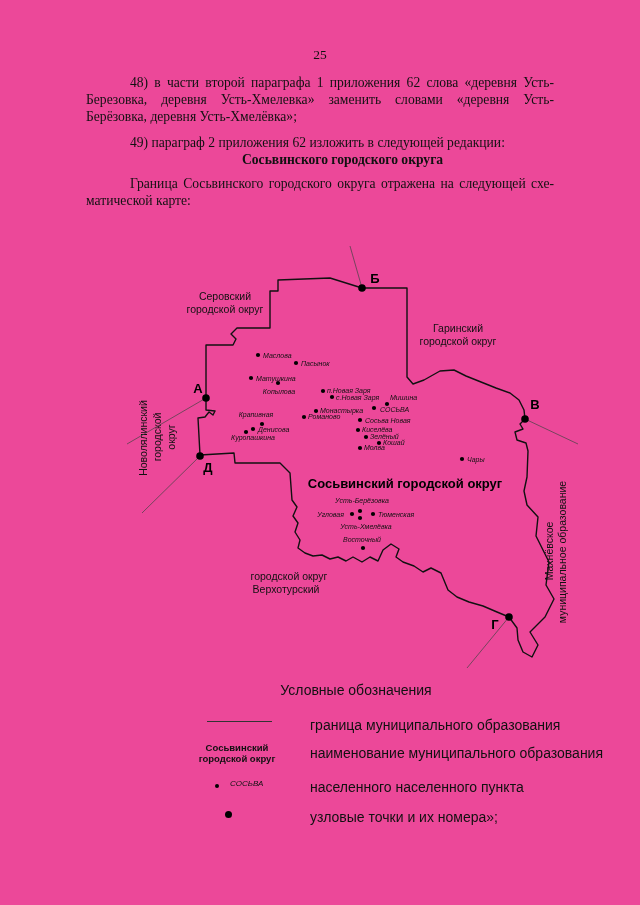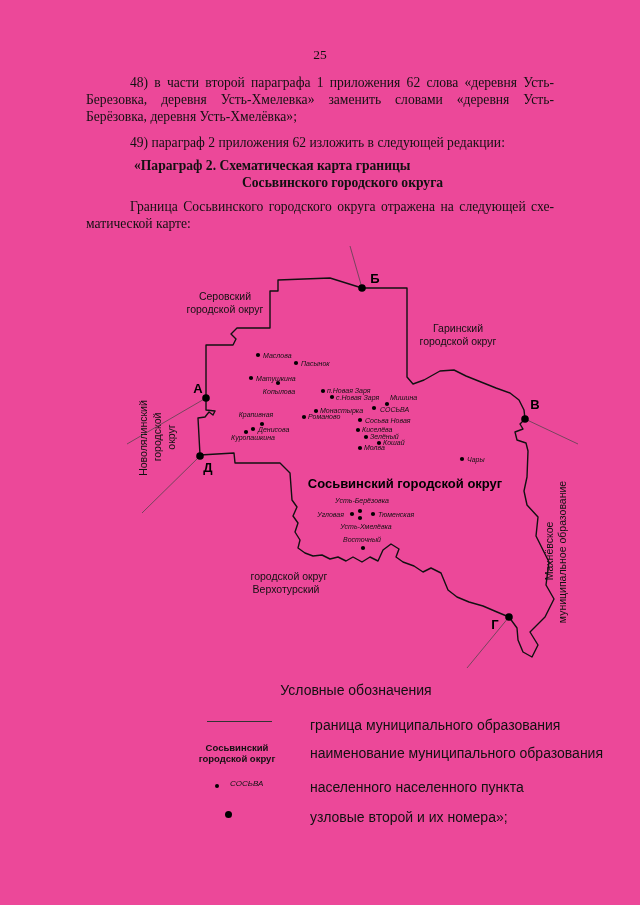--- a/index.html
+++ b/index.html
@@ -41,21 +41,20 @@
 
 <div id="page">
 
   <div id="pagenum">25</div>
 
   <div id="textblock">
     <div class="line jline indent">48) в части второй параграфа 1 приложения 62 слова «деревня Усть-</div>
     <div class="line jline">Березовка, деревня Усть-Хмелевка» заменить словами «деревня Усть-</div>
     <div class="line">Берёзовка, деревня Усть-Хмелёвка»;</div>
     <div class="line indent mt9">49) параграф 2 приложения 62 изложить в следующей редакции:</div>
-    <div class="line h1 mt6">«Параграф 2. Схематическая карта границы</div>
     <div class="line h2">Сосьвинского городского округа</div>
     <div class="line jline indent mt7">Граница Сосьвинского городского округа отражена на следующей схе-</div>
     <div class="line">матической карте:</div>
   </div>
 
   <svg id="map-svg" viewBox="0 0 640 905" xmlns="http://www.w3.org/2000/svg">
     <path class="m-border" d="M206,398 L206,345 L233,345 L236,339 L231,334 L237,328 L270,328 L270,291 L278,291
          L278,280 L330,278 L362,288 L407,288 L407,377 L413,384 L424,380 L440,371 L454,370
          L466,376 L481,382 L496,388 L510,393 L519,400 L524,410 L525,419 L520,424 L523,429
          L515,432 L517,440 L526,443 L528,451 L527,477 L524,491 L527,505 L538,517 L536,536
@@ -151,15 +150,15 @@
     <div>Сосьвинский</div>
     <div>городской округ</div>
   </div>
   <div class="lg lg-text" style="top:745px">наименование муниципального образования</div>
 
   <div class="lg lg-dot" id="lg-town-dot"></div>
   <div class="lg" id="lg-town-label">СОСЬВА</div>
   <div class="lg lg-text" style="top:779px">населенного населенного пункта</div>
 
   <div class="lg lg-dot" id="lg-node-dot"></div>
-  <div class="lg lg-text" style="top:809px">узловые второй и их номера»;</div>
+  <div class="lg lg-text" style="top:809px">узловые точки и их номера»;</div>
 
 </div>
 
 </body></html>

